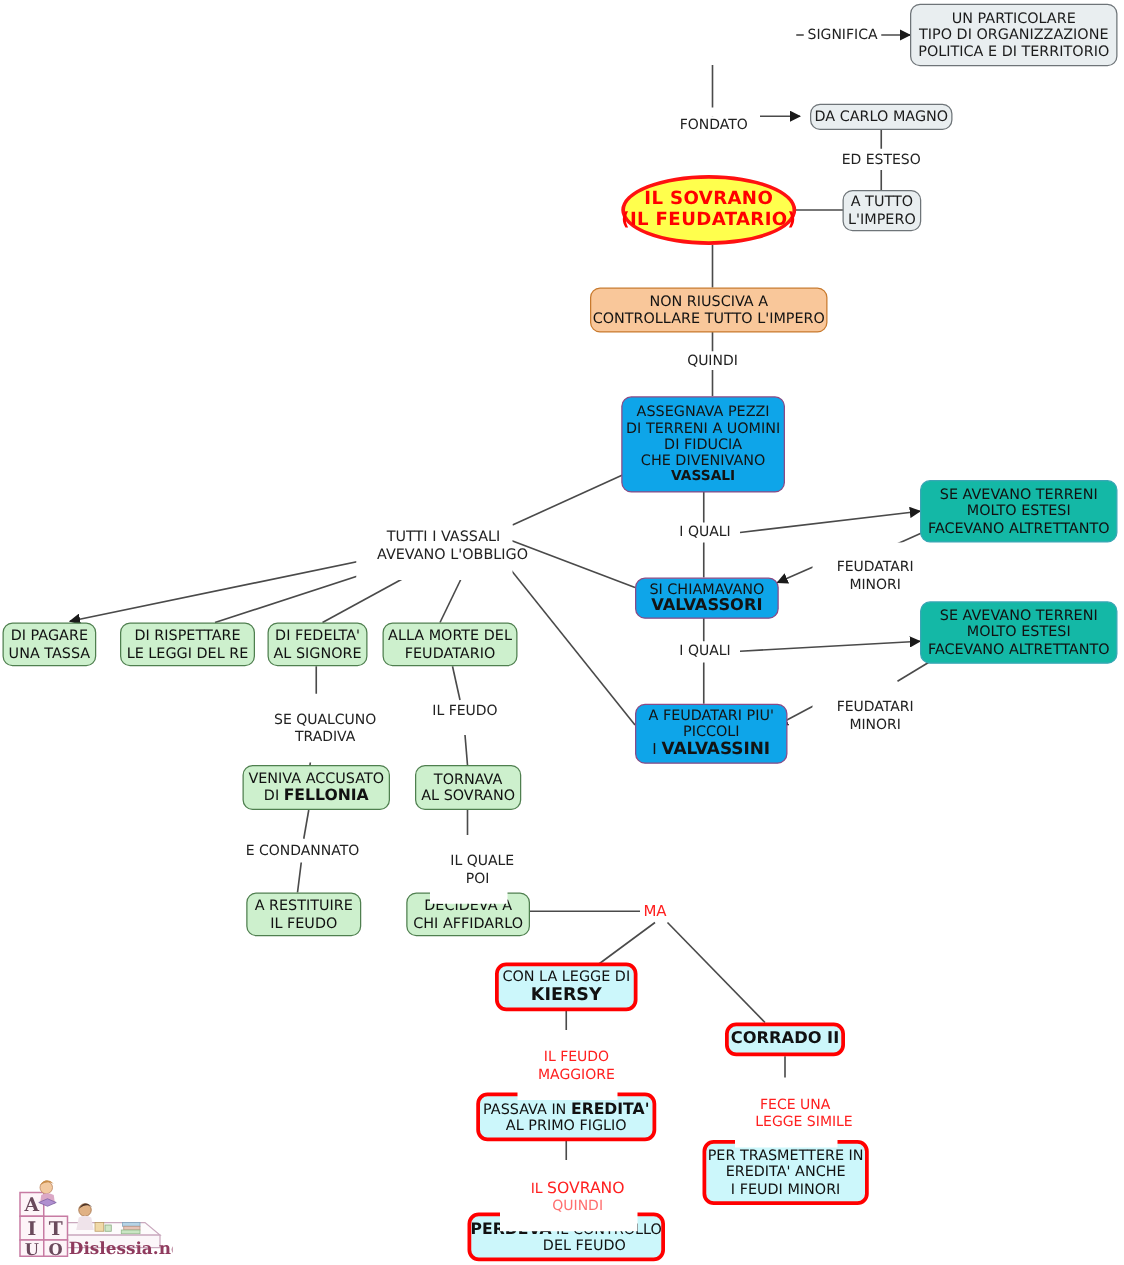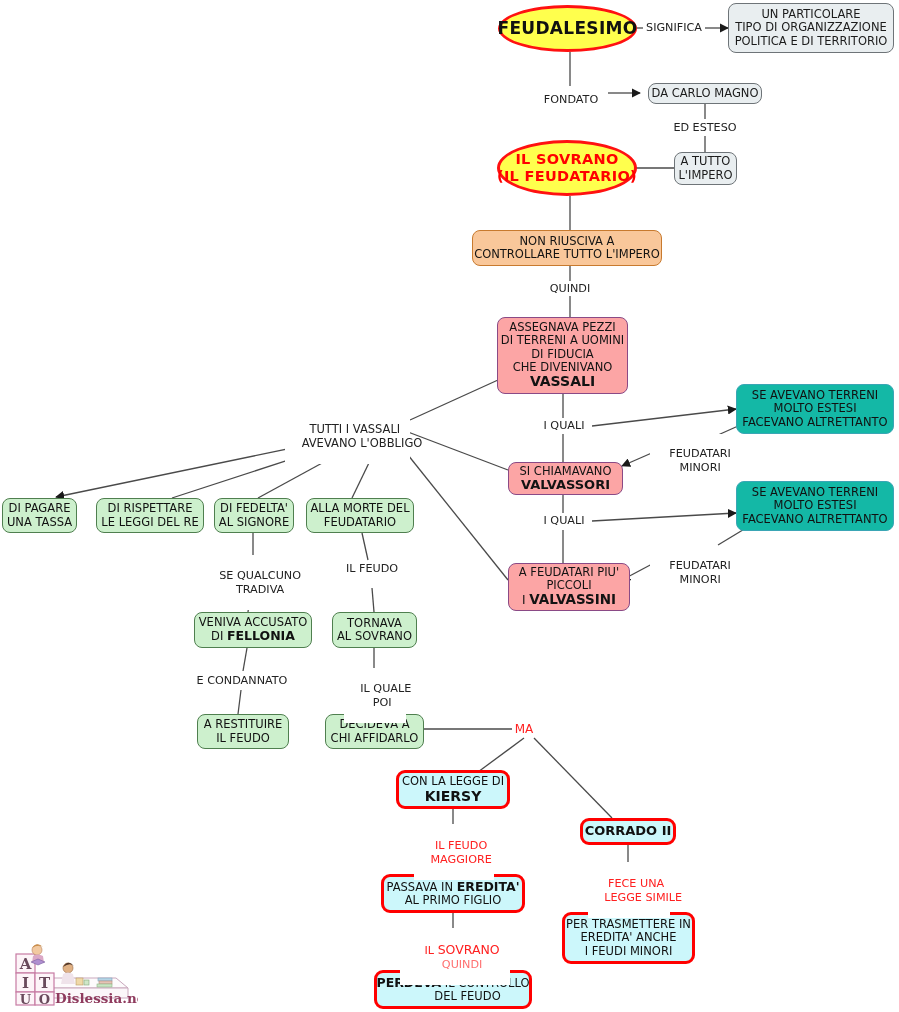--- a/index.html
+++ b/index.html
@@ -31,21 +31,21 @@
   .node .ln { display: block; }
   .node .b { font-weight: bold; }
 
   
   .box {
     border-radius: 8px;
     padding: 3px 7px;
   }
   .box-grey  { background: #e9eef0; border: 1.3px solid #6e7478; color: #1b1b1b; font-size: 11.5px; }
   .box-green { background: #cdf0cd; border: 1.3px solid #4f7f4f; color: #111111; font-size: 11.5px; }
-  .box-pink  { background: #fca5a5; border: 1.6px solid #8a4a86; color: #131313; font-size: 11.5px; }
+  .box-pink  { background: #0ea5e9; border: 1.6px solid #8a4a86; color: #131313; font-size: 11.5px; }
   .box-orange{ background: #f9c79a; border: 1.5px solid #c87a2e; color: #131313; font-size: 11.5px; }
   .box-cyan  { background: #14b8a6; border: 1.5px solid #3aa6b5; color: #111111; font-size: 11.5px; }
   .box-cyan-red {
     background: #ccf7fb; border: 3px solid #ff0000; border-radius: 9px;
     color: #111111; font-size: 11.5px;
   }
 
   
   .oval {
     background: #ffff4d;
@@ -161,23 +161,20 @@
       <line x1="453" y1="856" x2="453" y2="874"></line>
 
       <line x1="453" y1="912" x2="453" y2="928"></line>
       <line x1="453" y1="959" x2="453" y2="970"></line>
 
       <line x1="628" y1="845" x2="628" y2="862"></line>
       <line x1="628" y1="894" x2="628" y2="912"></line>
     </g>
   </svg>
 
-  <div class="node oval" style="left:498px; top:5px; width:139px; height:47px;">
-    <span class="oval-title oval-black">FEUDALESIMO</span>
-  </div>
 
   <div class="caption" style="left:643px; top:21px; width:62px;">SIGNIFICA</div>
 
   <div class="node box box-grey" style="left:728px; top:3px; width:166px; height:50px;">
     <span class="ln">UN PARTICOLARE</span>
     <span class="ln">TIPO DI ORGANIZZAZIONE</span>
     <span class="ln">POLITICA E DI TERRITORIO</span>
   </div>
 
   <div class="caption" style="left:536px; top:93px; width:70px;">FONDATO</div>
@@ -203,21 +200,21 @@
     <span class="ln">CONTROLLARE TUTTO L'IMPERO</span>
   </div>
 
   <div class="caption" style="left:540px; top:282px; width:60px;">QUINDI</div>
 
   <div class="node box box-pink" style="left:497px; top:317px; width:131px; height:77px;">
     <span class="ln">ASSEGNAVA PEZZI</span>
     <span class="ln">DI TERRENI A UOMINI</span>
     <span class="ln">DI FIDUCIA</span>
     <span class="ln">CHE DIVENIVANO</span>
-    <span class="ln b" style="font-size:14px;">VASSALI</span>
+    <span class="ln b" style="font-size:11px;">VASSALI</span>
   </div>
 
   <div class="caption hub" style="left:285px; top:409px; width:125px;">
     <span class="ln">TUTTI I VASSALI</span>
     <span class="ln">AVEVANO L'OBBLIGO</span>
   </div>
 
   <div class="caption" style="left:538px; top:419px; width:52px;">I QUALI</div>
 
   <div class="node box box-cyan" style="left:736px; top:384px; width:158px; height:50px;">

